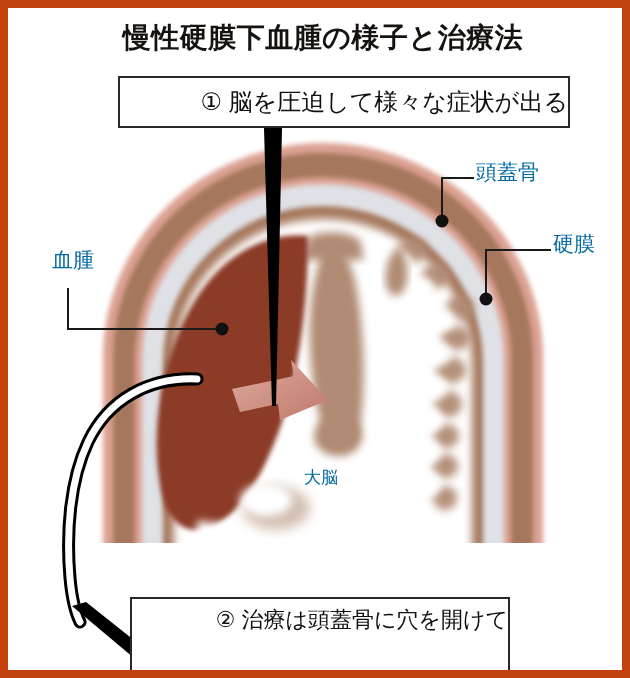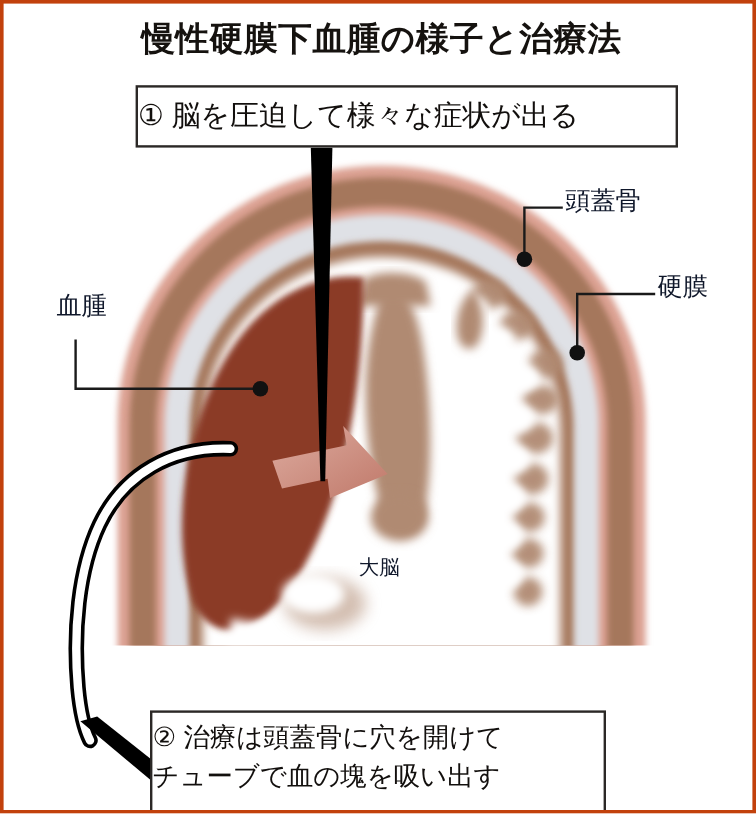--- a/index.html
+++ b/index.html
@@ -11,21 +11,21 @@
   body {
     font-family: "Liberation Sans", "DejaVu Sans", sans-serif;
   }
   #page {
     position: relative;
     width: 630px;
     height: 678px;
     background: #ffffff;
     overflow: hidden;
     box-sizing: border-box;
-    border: 3px solid #c2410c;
+    border: 8px solid #c2410c;
   }
 
   
   #title {
     position: absolute;
     left: 0;
     top: 11px;
     width: 630px;
     text-align: center;
     font-size: 28px;
@@ -35,21 +35,21 @@
     white-space: nowrap;
   }
 
   
   .callout {
     position: absolute;
     box-sizing: border-box;
     background: #ffffff;
     border: 2px solid #2b2826;
     color: #120f0d;
-    text-align: left;
+    text-align: right;
     z-index: 40;
   }
   #callout-1 {
     left: 110px;
     top: 68px;
     width: 452px;
     height: 52px;
     font-size: 24px;
     line-height: 48px;
     white-space: nowrap;
@@ -74,21 +74,21 @@
     left: 0;
     top: 0;
     width: 630px;
     height: 678px;
   }
 
   
   .leader-label {
     position: absolute;
     font-size: 21px;
-    color: #0f172a;
+    color: #0369a1;
     white-space: nowrap;
     z-index: 35;
   }
   #label-skull   { left: 468px; top: 150px; }
   #label-dura    { left: 545px; top: 222px; }
   #label-hematoma{ left: 44px;  top: 238px; }
   #label-cerebrum{ left: 296px; top: 458px; font-size: 17px; }
 </style>
 </head>
 <body>
@@ -215,16 +215,15 @@
 
   <div class="leader-label" id="label-skull">頭蓋骨</div>
   <div class="leader-label" id="label-dura">硬膜</div>
   <div class="leader-label" id="label-hematoma">血腫</div>
   <div class="leader-label" id="label-cerebrum">大脳</div>
 
   <div class="callout" id="callout-1">① 脳を圧迫して様々な症状が出る</div>
 
   <div class="callout" id="callout-2">
     <span class="line">② 治療は頭蓋骨に穴を開けて</span>
-    <span class="line">チューブで血の塊を吸い出す</span>
   </div>
 
 </div>
 
 </body></html>

